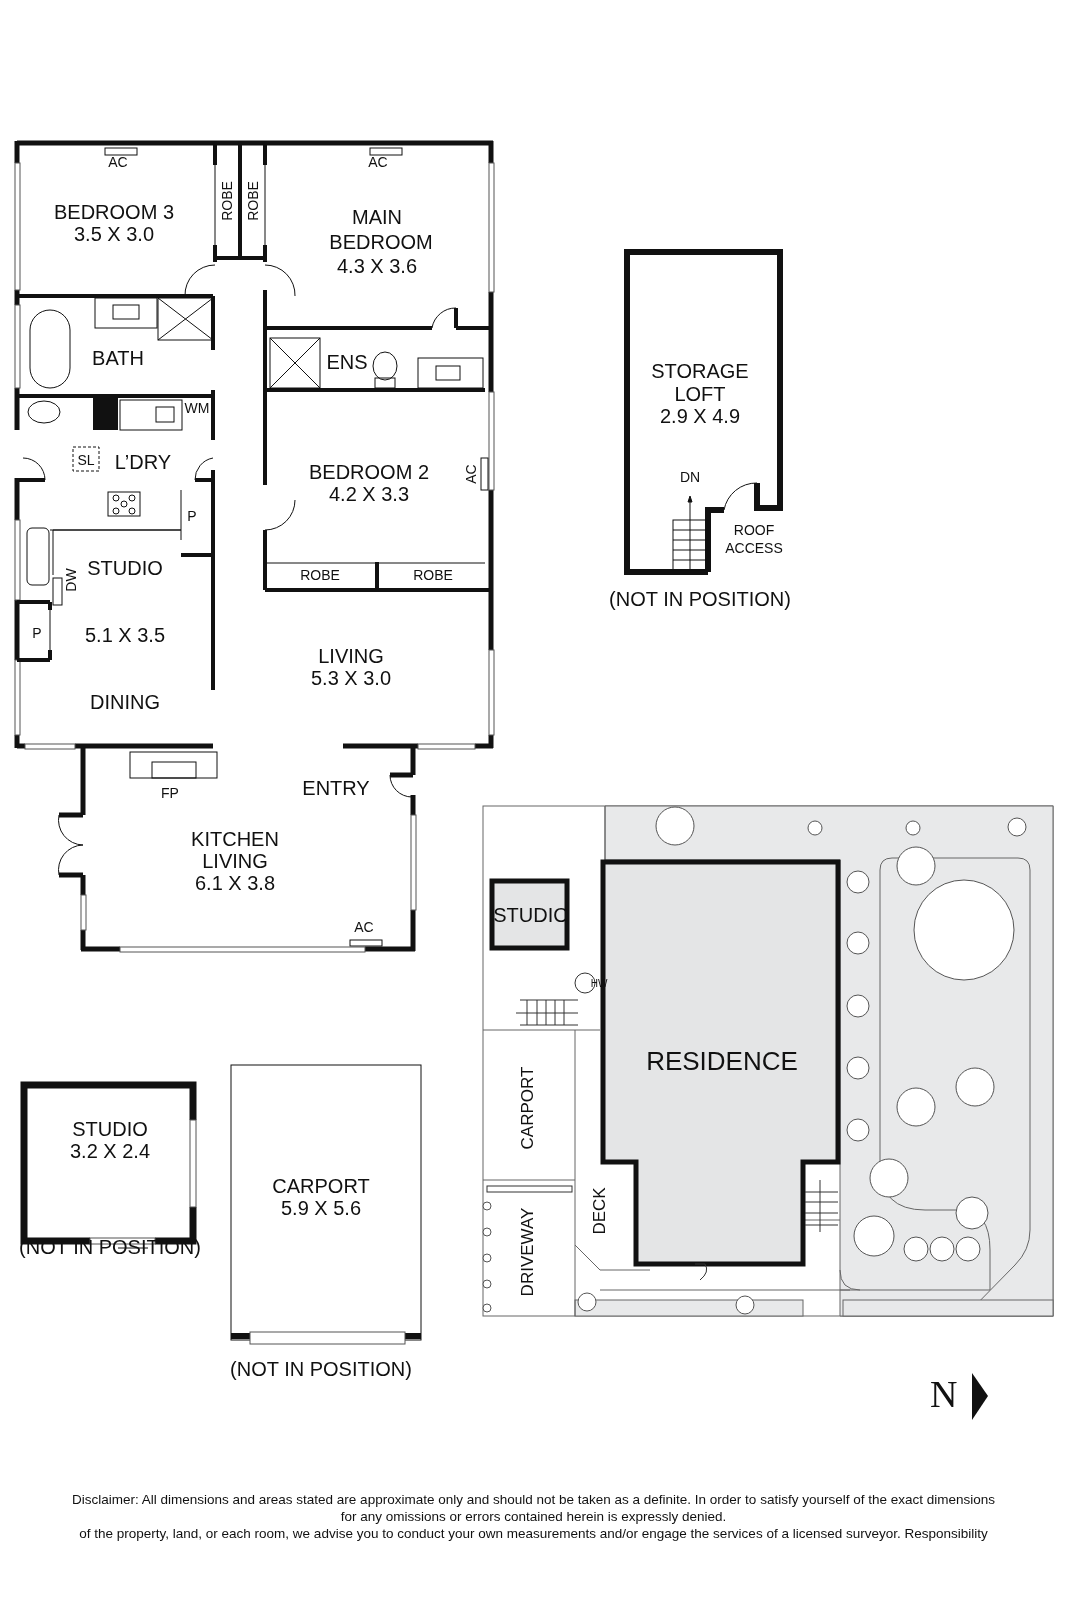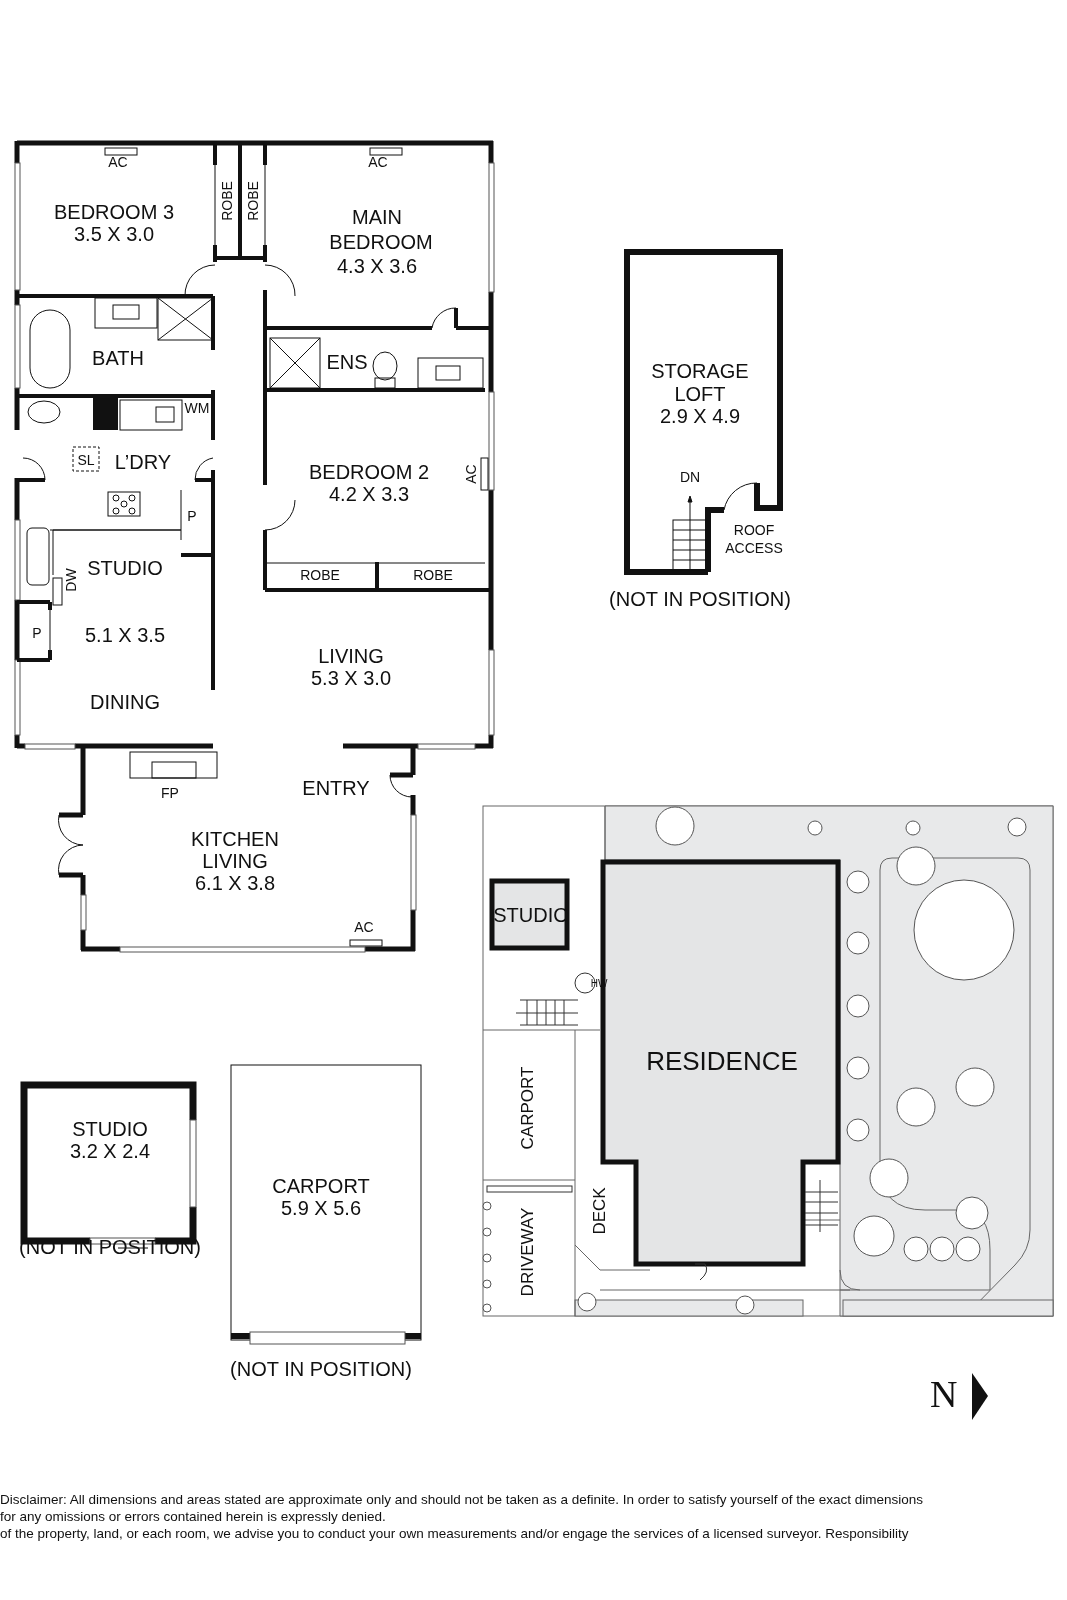--- a/index.html
+++ b/index.html
@@ -4,21 +4,21 @@
 <style>
   html, body { margin:0; padding:0; background:#ffffff; }
   body { width:1067px; height:1600px; position:relative; overflow:hidden; font-family:"Liberation Sans", sans-serif; color:#111; }
   #plan { position:absolute; left:0; top:0; width:1067px; height:1600px; }
   .lbl { position:absolute; text-align:center; font-size:20px; line-height:22px; color:#111; white-space:nowrap; transform:translate(-50%, 0); }
   .lbl.sm { font-size:14px; line-height:18px; }
   .lbl.xs { font-size:13px; line-height:16px;padding-left:28px; }
   .lbl.big { font-size:26px; line-height:30px; }
   .vlbl { position:absolute; font-size:14px; white-space:nowrap; transform:translate(-50%,-50%) rotate(-90deg); }
   .vlbl.md { font-size:17px; }
-  .disclaimer { position:absolute; left:0; top:1491px; width:1067px; text-align:left; font-size:13.5px; line-height:17px; color:#111; }
+  .disclaimer { position:absolute; left:0; top:1491px; width:1067px; text-align:center; font-size:13.5px; line-height:17px; color:#111; }
   .north { position:absolute; left:930px; top:1372px; font-family:"Liberation Serif", serif; font-size:38px; line-height:44px; }
 </style>
 </head>
 <body>
 
 <svg id="plan" width="1067" height="1600" viewBox="0 0 1067 1600" xmlns="http://www.w3.org/2000/svg">
   <g stroke="#111" fill="none">
 
     <g stroke-width="5">
       <line x1="17" y1="143" x2="493" y2="143"></line>

